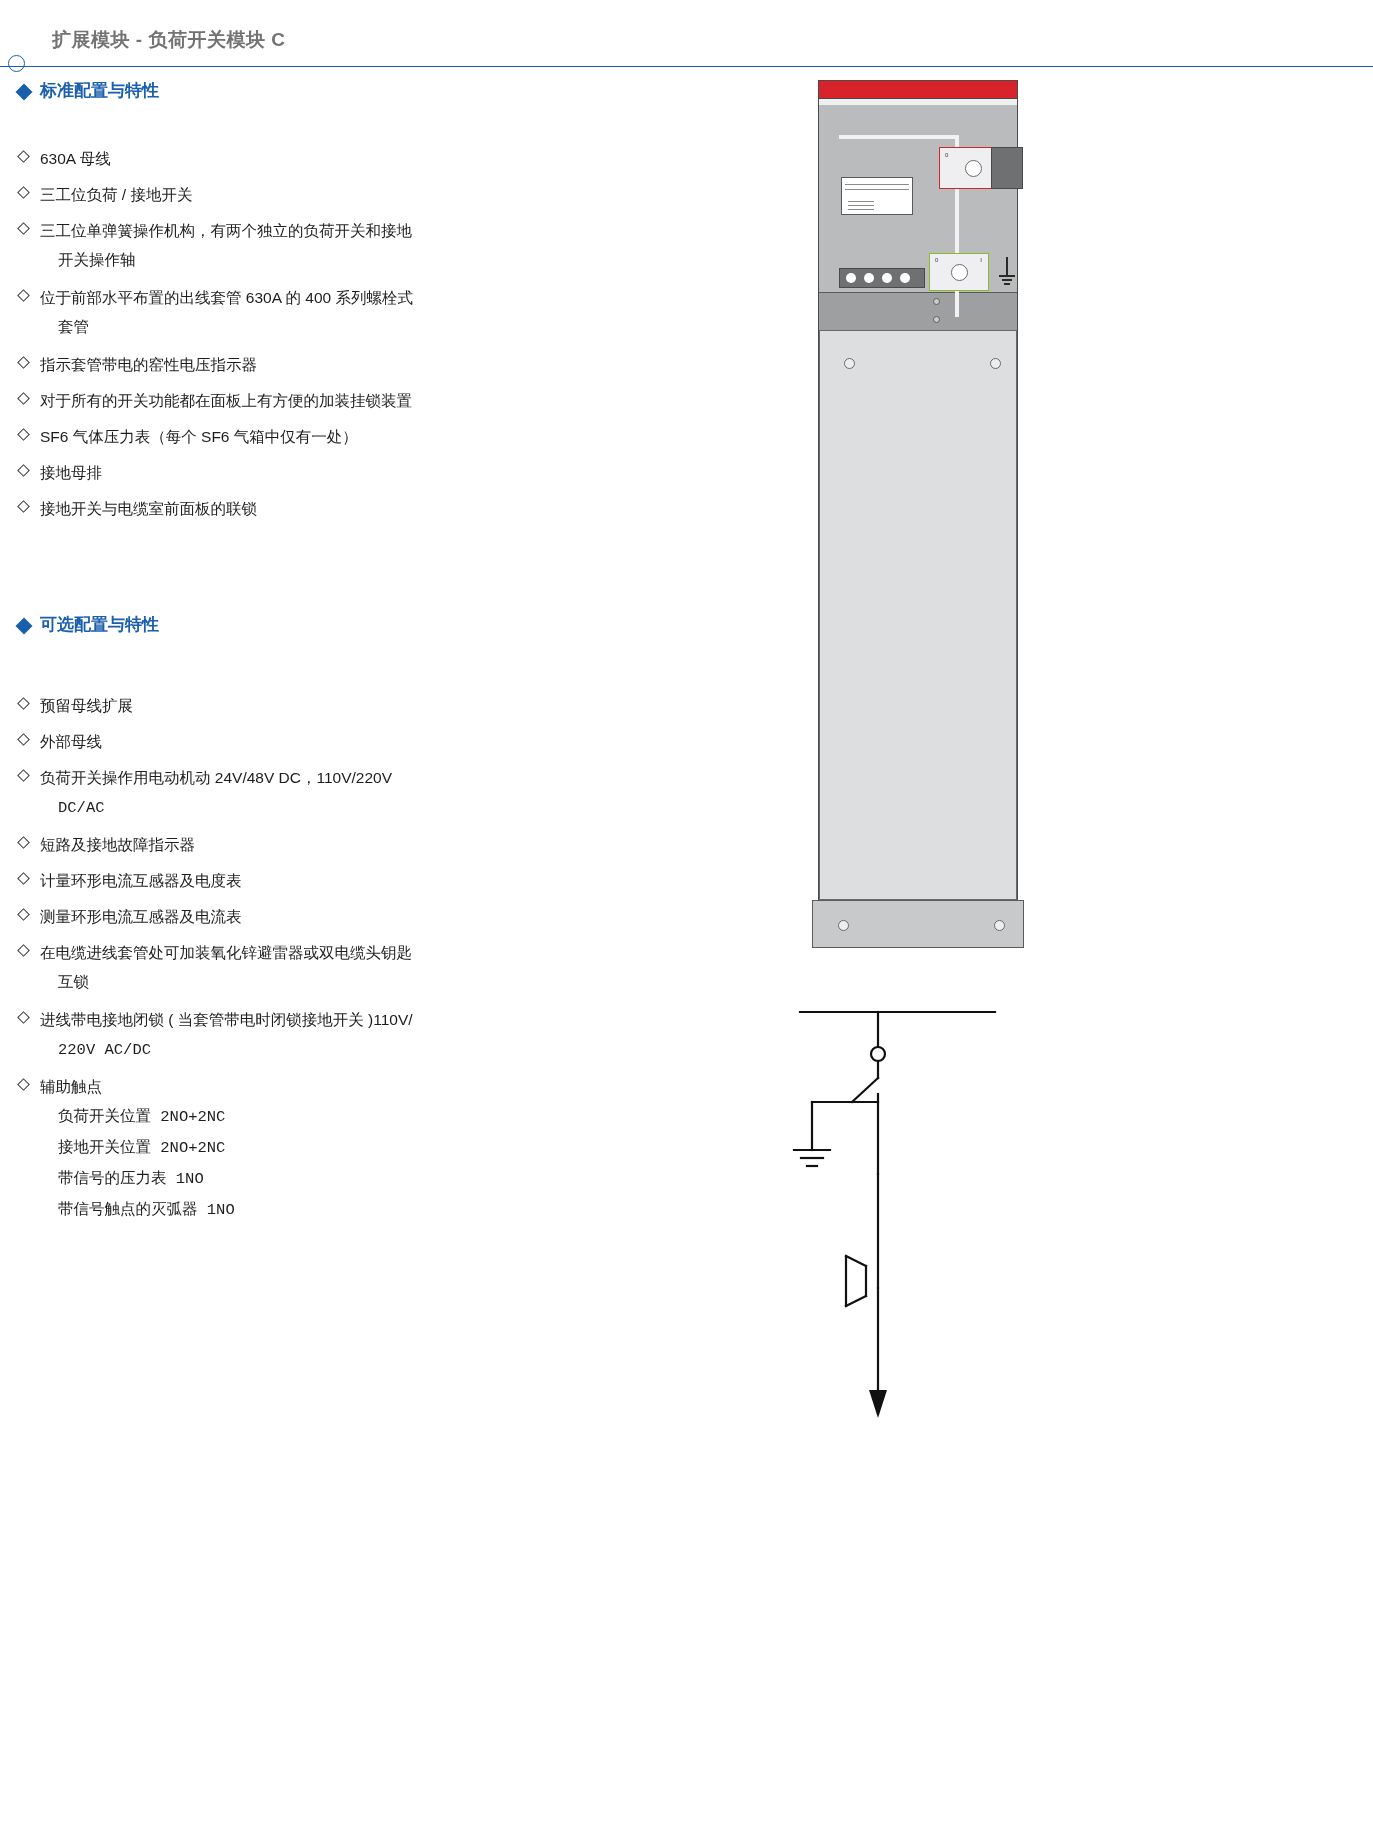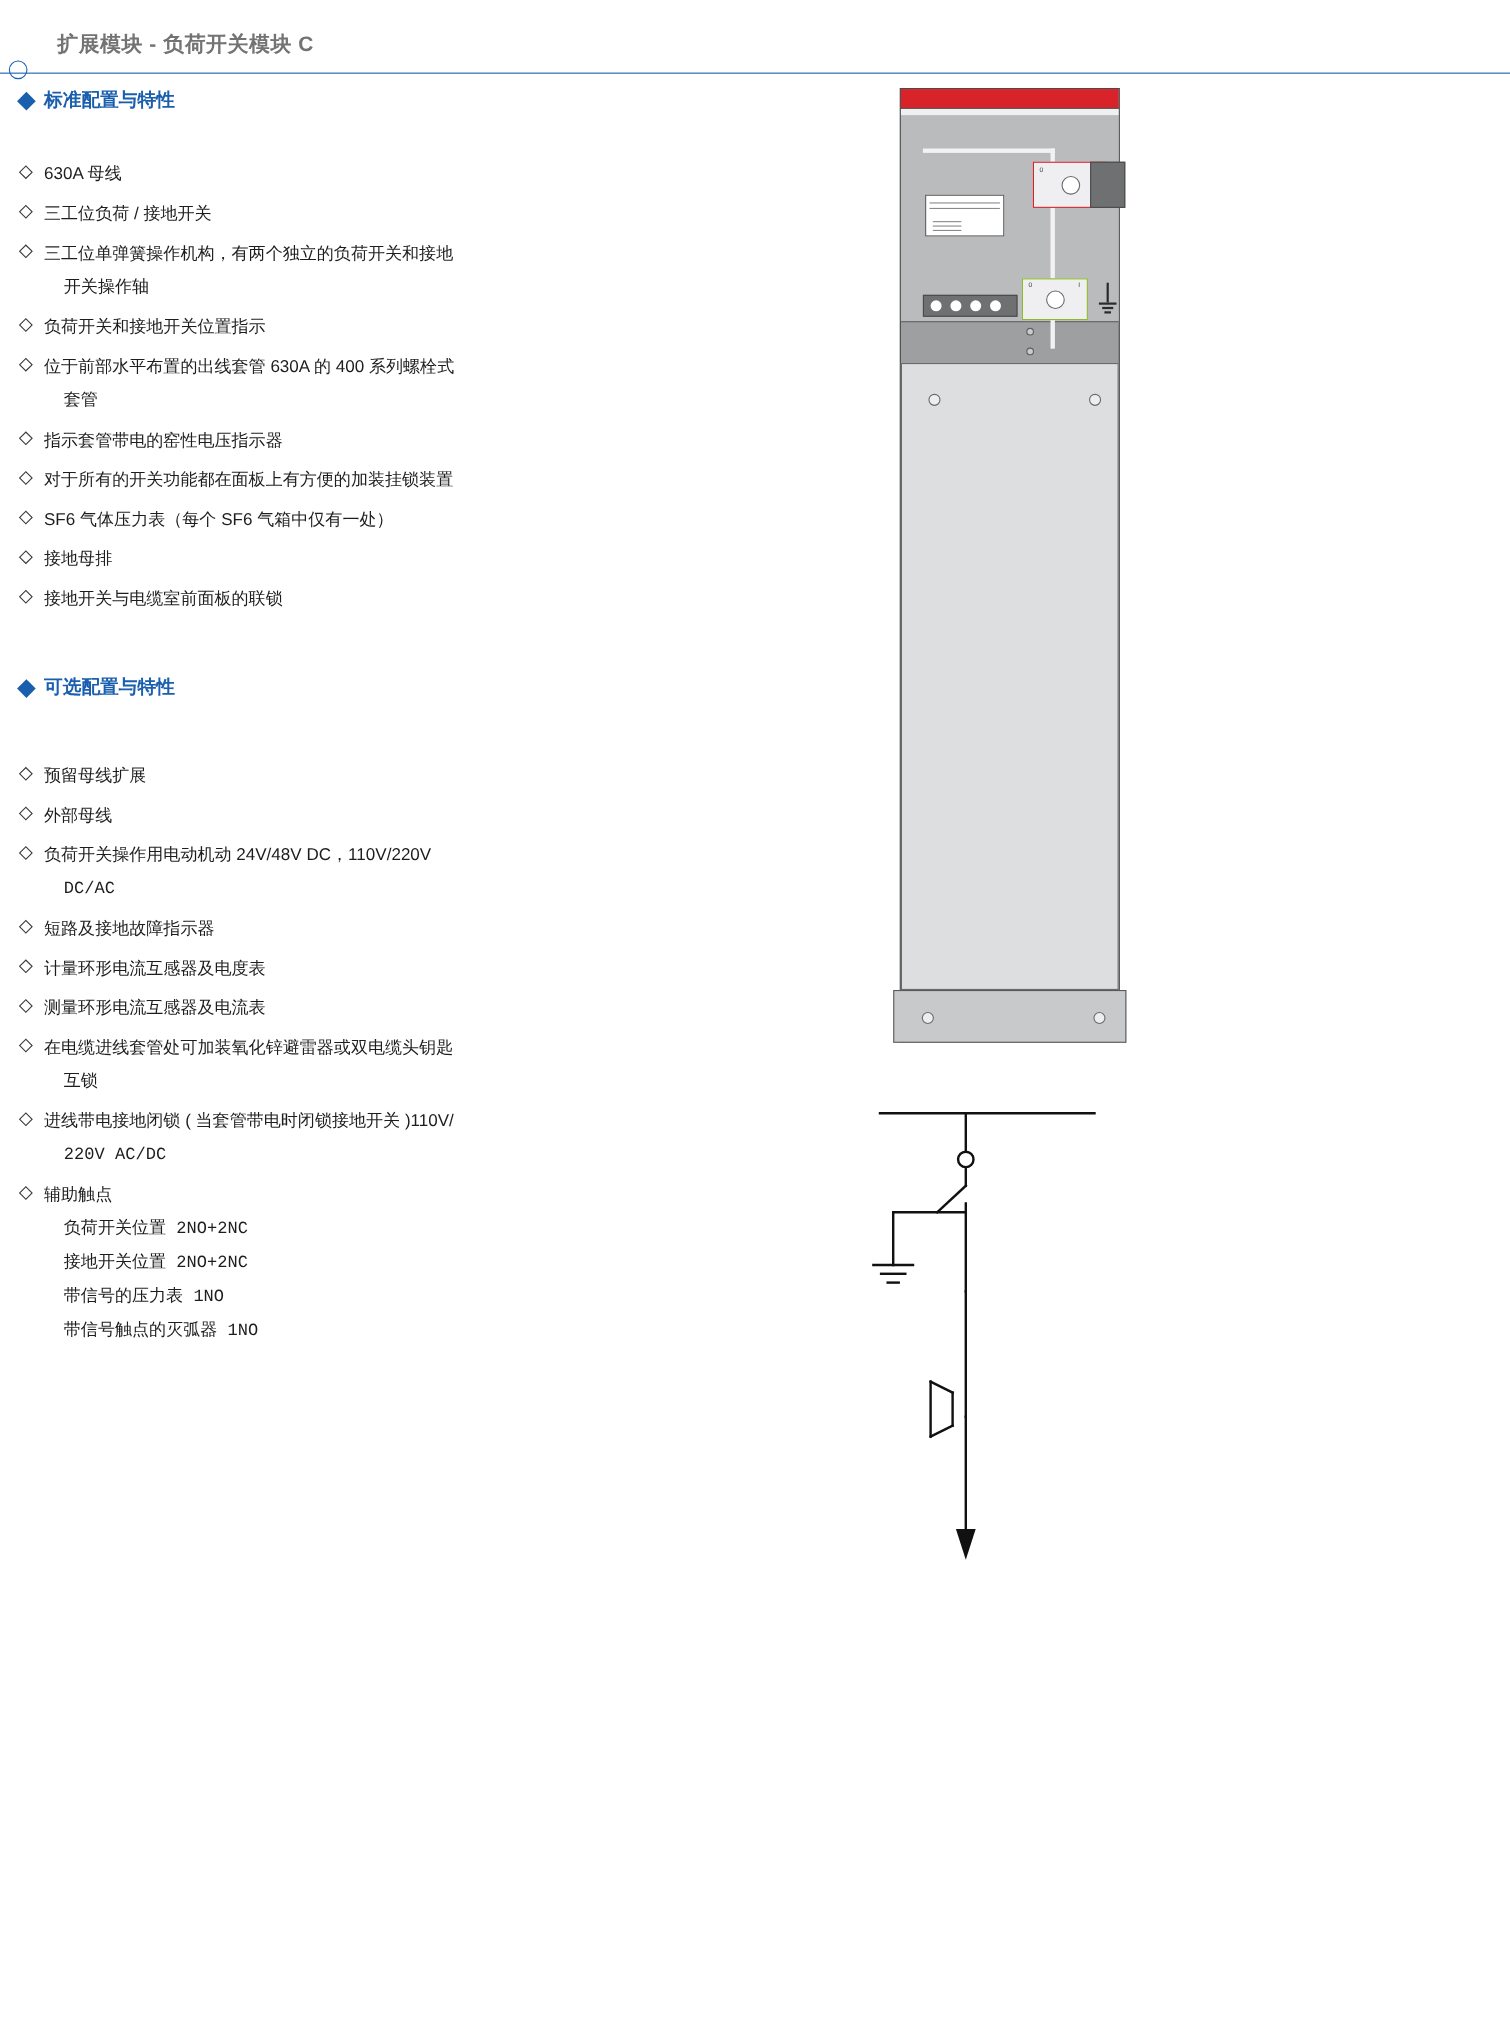--- a/index.html
+++ b/index.html
@@ -365,24 +365,20 @@
         <span class="bullet"></span>
         <span class="li-line">三工位负荷 / 接地开关</span>
       </li>
       <li>
         <span class="bullet"></span>
         <span class="li-line">三工位单弹簧操作机构，有两个独立的负荷开关和接地</span>
         <span class="li-line indent">开关操作轴</span>
       </li>
       <li>
         <span class="bullet"></span>
-        <span class="li-line">负荷开关和接地开关位置指示</span>
-      </li>
-      <li>
-        <span class="bullet"></span>
         <span class="li-line">位于前部水平布置的出线套管 630A 的 400 系列螺栓式</span>
         <span class="li-line indent">套管</span>
       </li>
       <li>
         <span class="bullet"></span>
         <span class="li-line">指示套管带电的窑性电压指示器</span>
       </li>
       <li>
         <span class="bullet"></span>
         <span class="li-line">对于所有的开关功能都在面板上有方便的加装挂锁装置</span>

